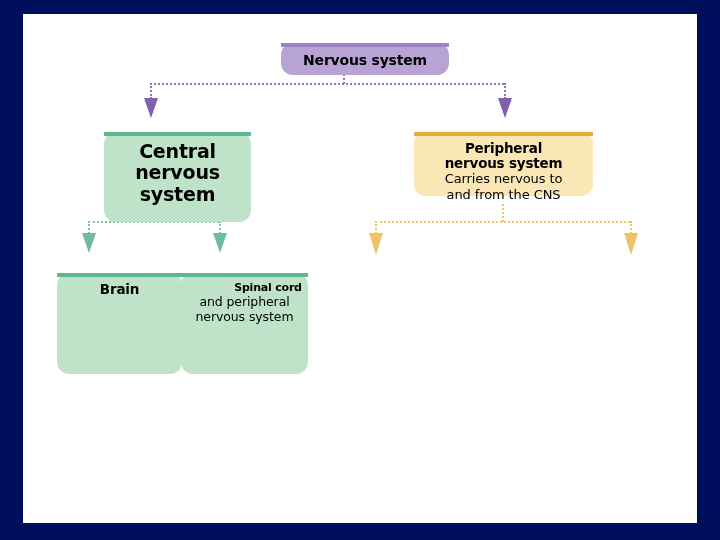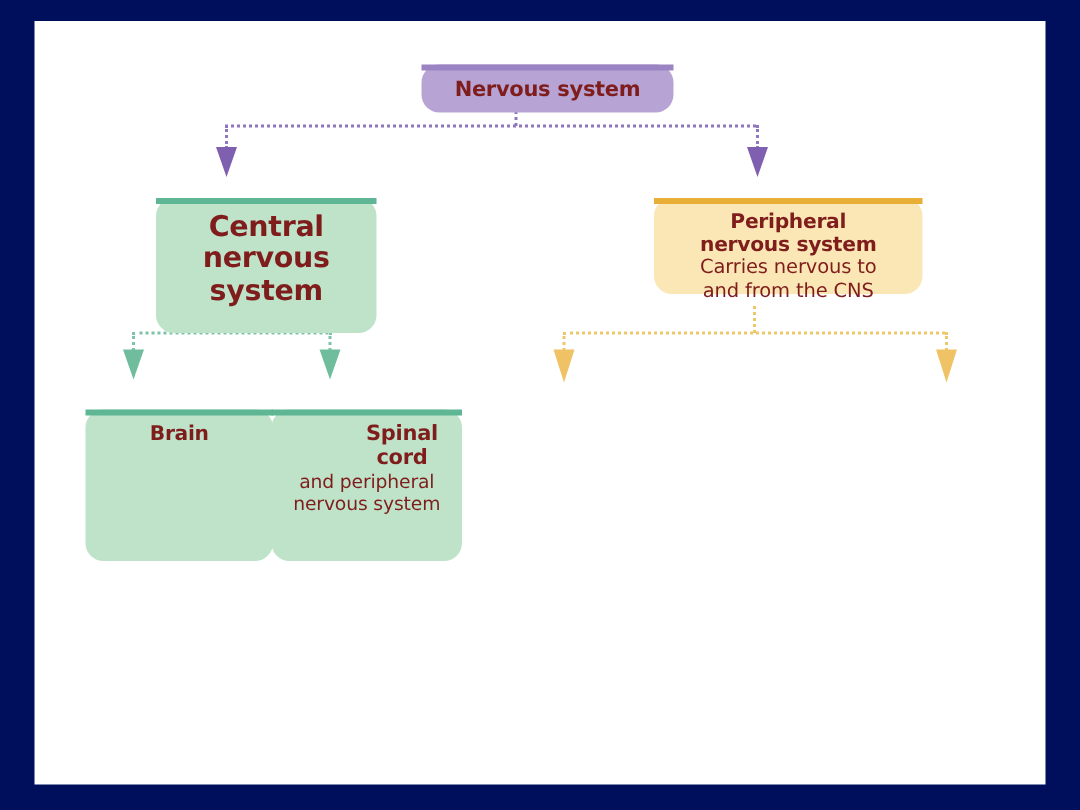--- a/index.html
+++ b/index.html
@@ -21,21 +21,21 @@
     top: 14px;
     width: 674px;
     height: 509px;
     background: #ffffff;
   }
   
   .box {
     position: absolute;
     box-sizing: border-box;
     text-align: center;
-    color: #7f1d1d;
+    color: #000000;
     line-height: 1.12;
     border-radius: 12px;
   }
   .box .topbar {
     position: absolute;
     left: 0; top: 0;
     width: 100%;
     height: 4px;
   }
   .box .inner {
@@ -61,21 +61,21 @@
 
   #box-cns {
     left: 81px; top: 118px;
     width: 147px; height: 90px;
     background: #bfe3c8;
   }
   #box-cns .topbar { background: #5fb694; }
   #box-cns .title { font-size: 19px; }
 
   #box-pns {
-    left: 413px; top: 118px;
+    left: 391px; top: 118px;
     width: 179px; height: 64px;
     background: #fbe7b5;
   }
   #box-pns .topbar { background: #e8ae36; }
   #box-pns .title { font-size: 13.5px; }
   #box-pns .sub { font-size: 13px; margin-top: 1px; }
 
   #box-brain {
     left: 34px; top: 259px;
     width: 125px; height: 101px;
@@ -83,21 +83,21 @@
   }
   #box-brain .topbar { background: #5fb694; }
   #box-brain .title { font-size: 13.5px; }
 
   #box-spinal {
     left: 158px; top: 259px;
     width: 127px; height: 101px;
     background: #bfe3c8;
   }
   #box-spinal .topbar { background: #5fb694; }
-  #box-spinal .title { font-size: 14px; padding-left: 47px; }
+  #box-spinal .title { font-size: 11px; padding-left: 47px; }
   #box-spinal .sub { font-size: 12.5px; margin-top: 1px; }
 
   
   .vdot {
     position: absolute;
     width: 0;
     border-left-width: 2px;
     border-left-style: dotted;
   }
   .hdot {

